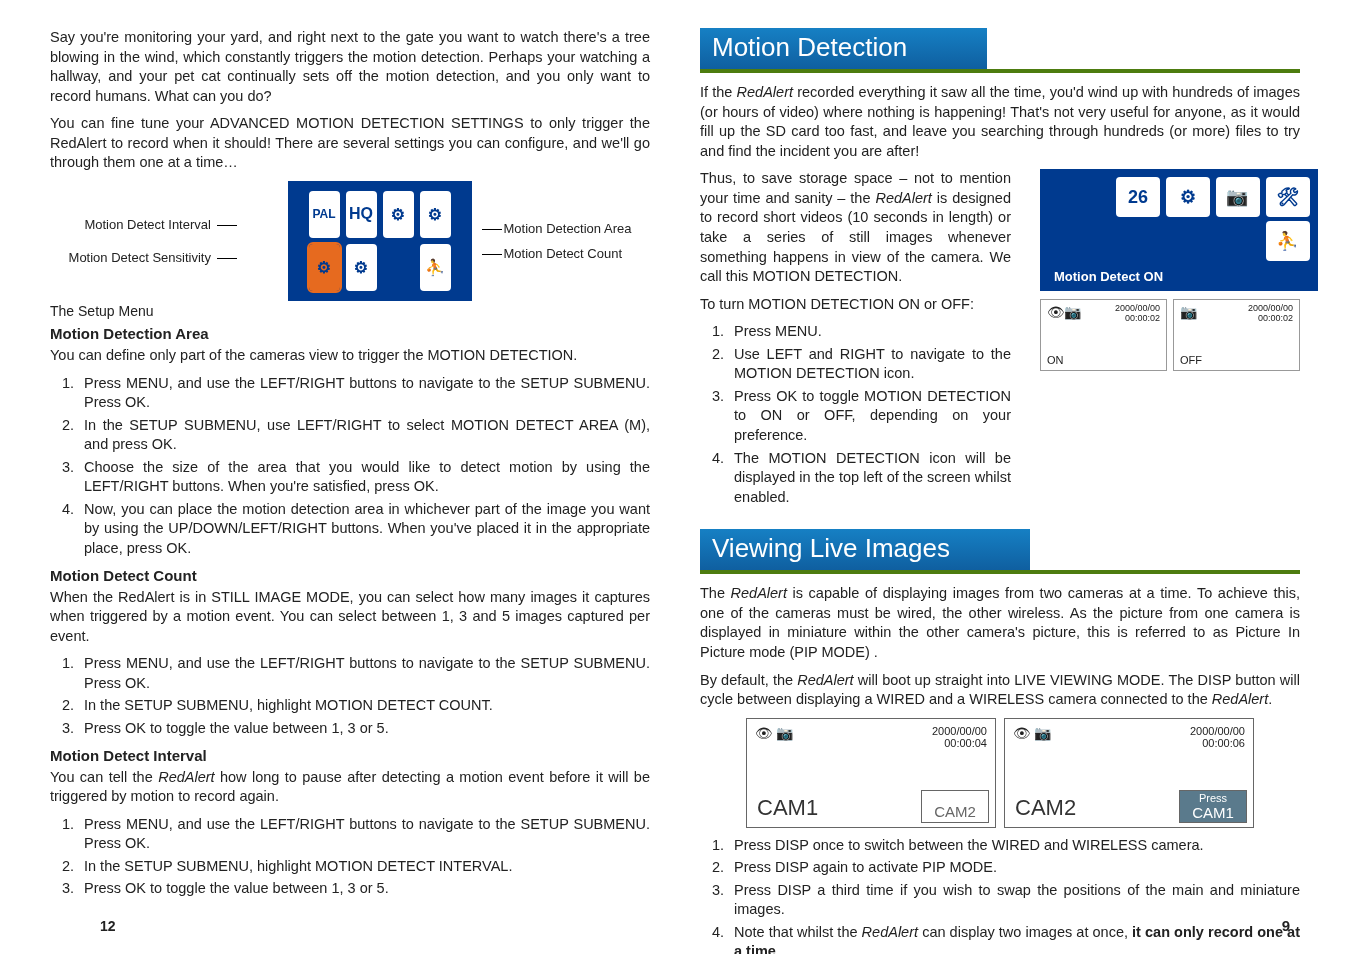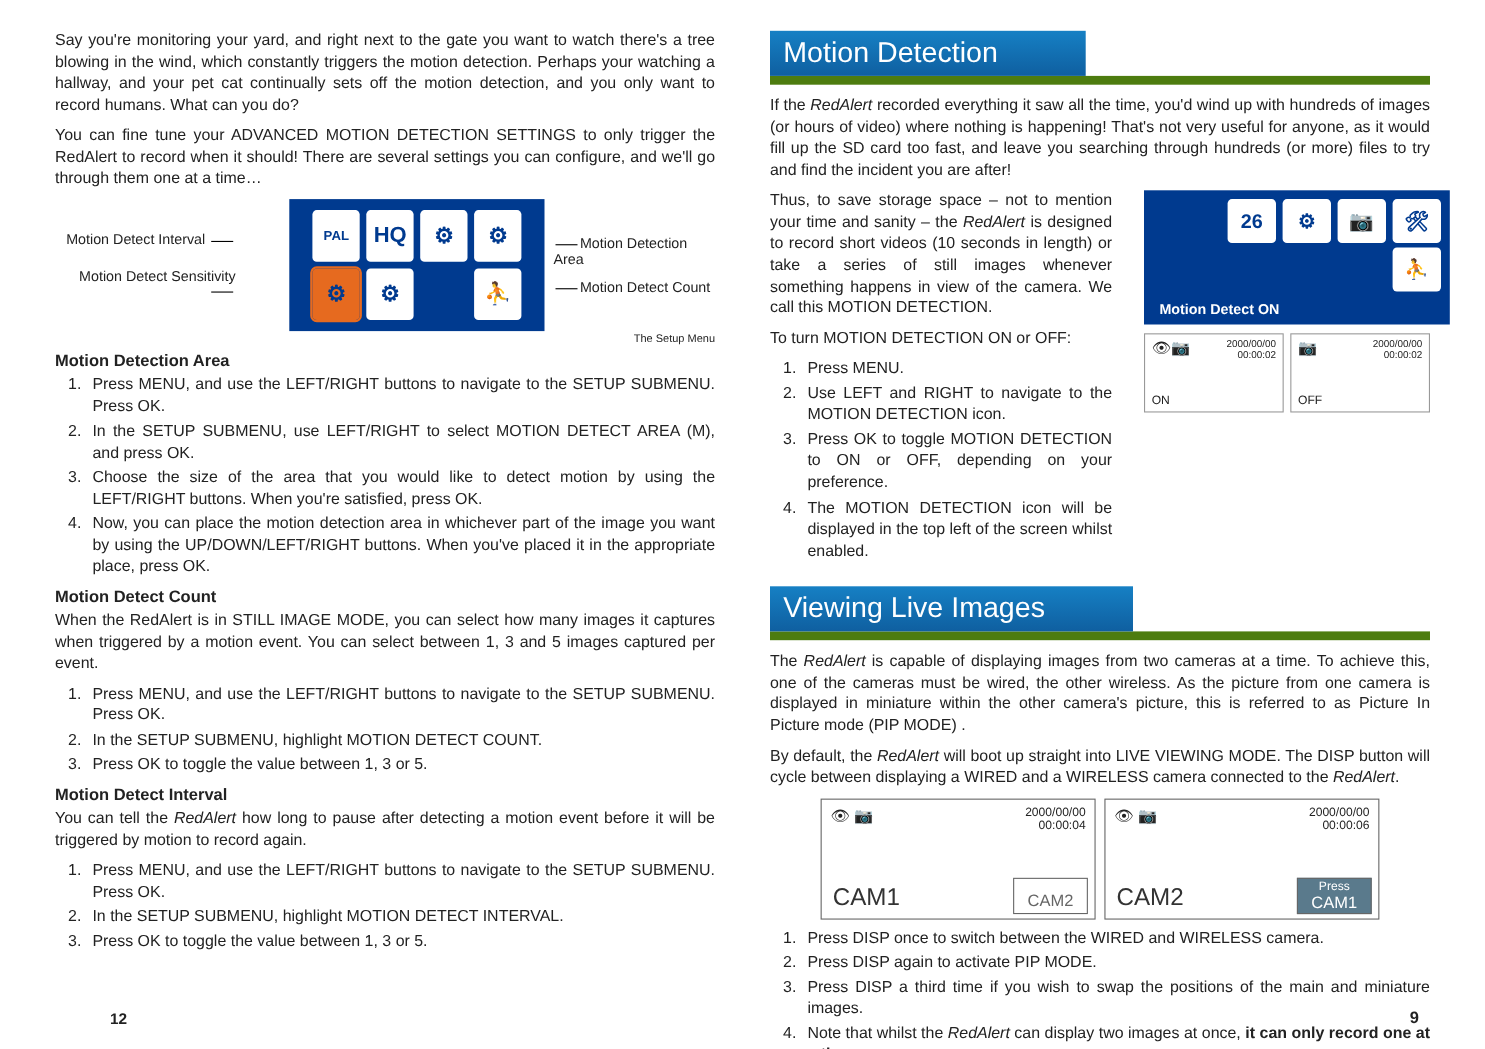--- a/index.html
+++ b/index.html
@@ -37,21 +37,21 @@
       display: inline-block;
       background: linear-gradient(to bottom, #1680c4 0%, #0f5fa0 100%);
       color: #fff;
       font-size: 26px;
       font-weight: 400;
       padding: 4px 80px 6px 12px;
       margin-bottom: 10px;
     }
     .header-row {
       margin-bottom: 10px;
-      border-bottom: 8px solid #4d7c0f;
+      border-bottom: 4px solid #4d7c0f;
     }
     .header-row .section-header-right {
       margin-bottom: 0;
     }
     p {
       font-size: 14.5px;
       line-height: 1.35;
       margin-bottom: 8px;
       text-align: justify;
     }
@@ -111,48 +111,48 @@
     .setup-left-labels > div {
       line-height: 1;
     }
     .setup-right-labels {
       display: flex;
       flex-direction: column;
       gap: 10px;
       font-size: 13px;
     }
     .setup-box {
-      width: 232px;
+      width: 184px;
       height: 120px;
       background: #003a8f;
       display: grid;
       grid-template-columns: repeat(4, 1fr);
       grid-template-rows: repeat(2, 1fr);
       gap: 6px;
       padding: 10px 21px;
       position: relative;
       margin-left: 41px;
     }
     .setup-icon {
       background: #fff;
       border-radius: 4px;
       display: flex;
       align-items: center;
       justify-content: center;
-      font-size: 20px;
+      font-size: 16px;
       font-weight: 700;
       color: #003a8f;
     }
     .setup-icon.orange {
       background: #e66a1f;
       outline: 2px solid #e66a1f;
     }
     .setup-caption {
-      text-align: right;
-      font-size: 10px;
+      text-align: left;
+      font-size: 14px;
       margin-top: 2px;
       margin-bottom: 4px;
     }
     .right-layout {
       display: flex;
       gap: 29px;
       align-items: flex-start;
     }
     .right-text {
       flex: 1;
@@ -326,20 +326,21 @@
         </div>
       </div>
       <div class="setup-right-labels">
         <div><span class="leader"></span><span>Motion Detection Area</span></div>
         <div><span class="leader"></span><span>Motion Detect Count</span></div>
       </div>
     </div>
     <div class="setup-caption">The Setup Menu</div>
 
     <div class="sub-heading">Motion Detection Area</div>
+    <p>You can define only part of the cameras view to trigger the MOTION DETECTION.</p>
     <ol>
       <li>Press MENU, and use the LEFT/RIGHT buttons to navigate to the SETUP SUBMENU. Press OK.</li>
       <li>In the SETUP SUBMENU, use LEFT/RIGHT to select MOTION DETECT AREA (M), and press OK.</li>
       <li>Choose the size of the area that you would like to detect motion by using the LEFT/RIGHT buttons. When you're satisfied, press OK.</li>
       <li>Now, you can place the motion detection area in whichever part of the image you want by using the UP/DOWN/LEFT/RIGHT buttons. When you've placed it in the appropriate place, press OK.</li>
     </ol>
 
     <div class="sub-heading">Motion Detect Count</div>
     <p>When the RedAlert is in STILL IMAGE MODE, you can select how many images it captures when triggered by a motion event.  You can select between 1, 3 and 5 images captured per event.</p>
     <ol>

